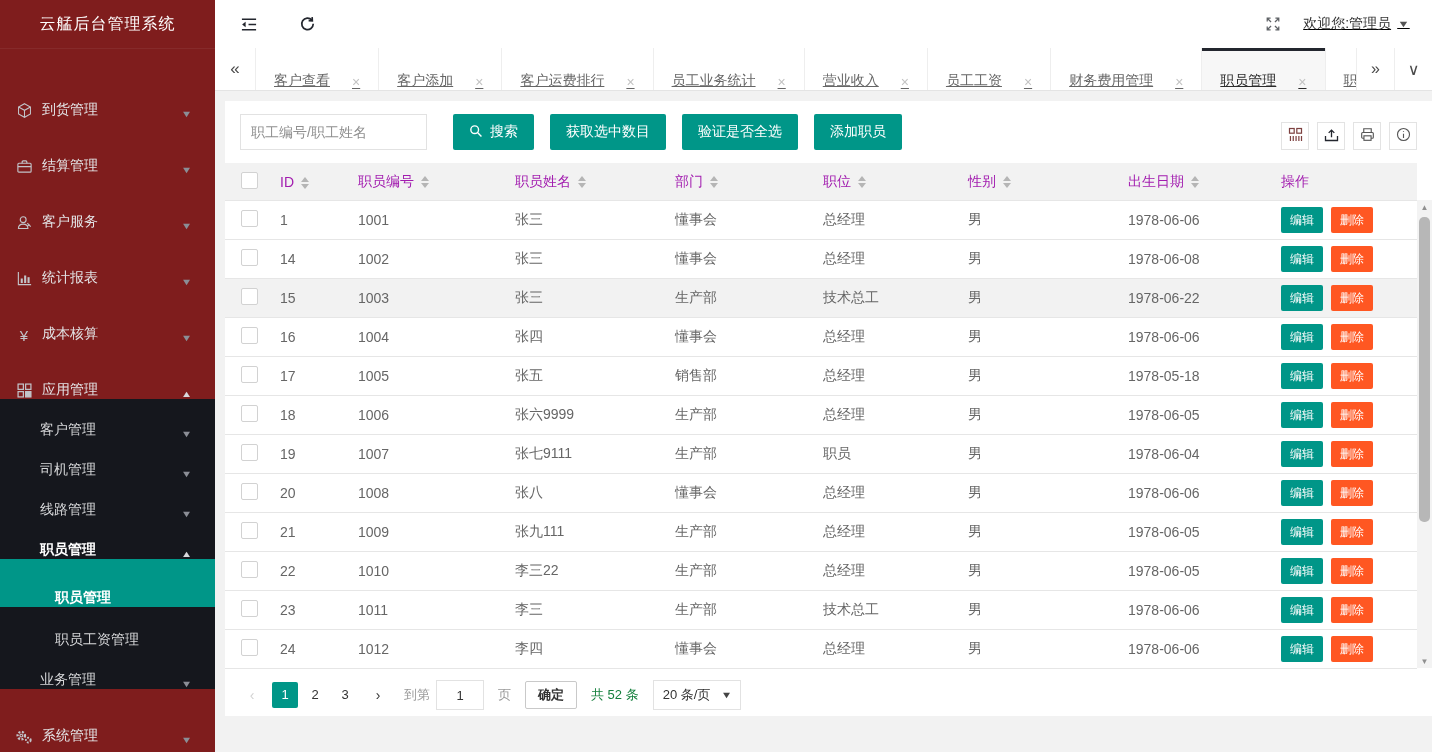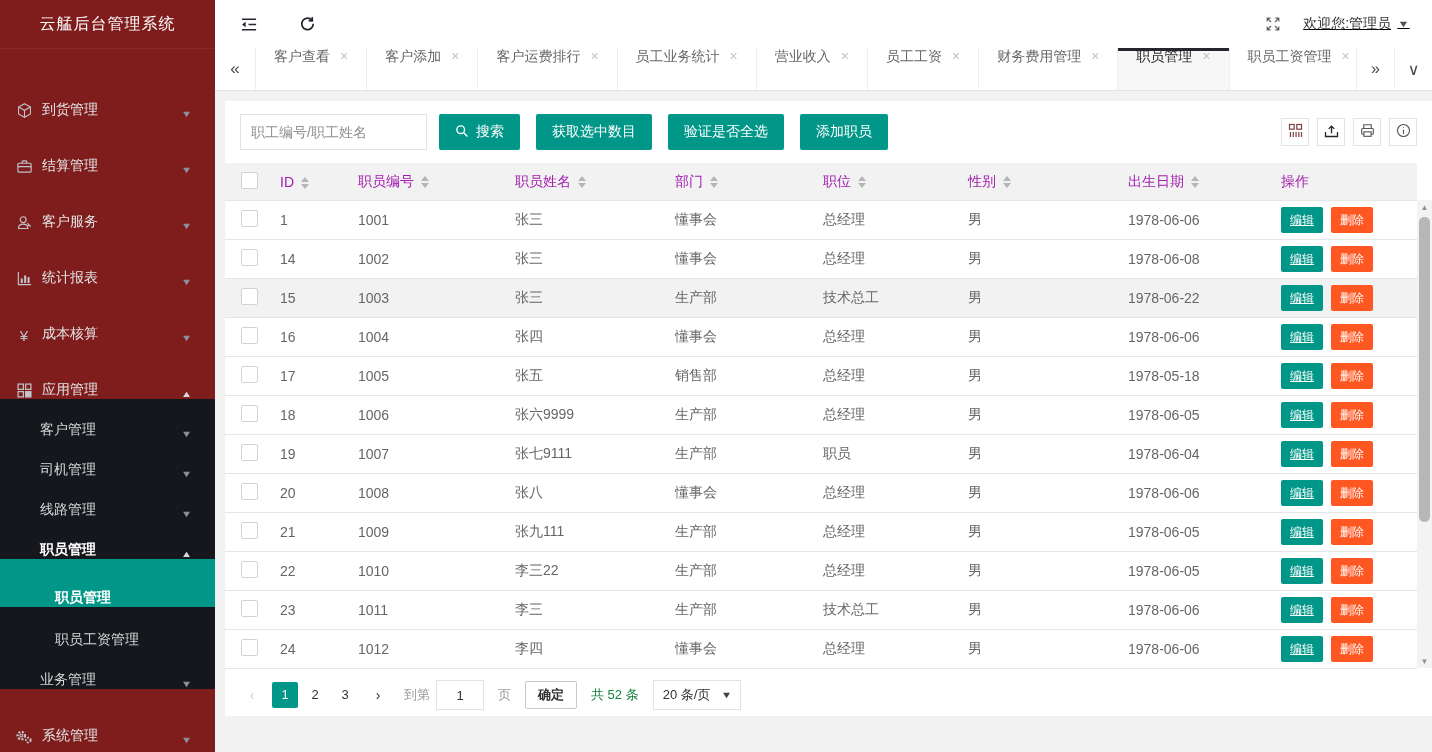--- a/index.html
+++ b/index.html
@@ -28,52 +28,52 @@
   .tb-icon{color:#23262e;display:inline-flex;cursor:pointer;}
   .topbar-right{margin-left:auto;display:flex;align-items:center;gap:22px;text-decoration:underline;}
   .fullscreen{color:#5f6266;display:inline-flex;cursor:pointer;}
   .welcome{font-size:14px;color:#333;display:flex;align-items:center;gap:8px;cursor:pointer;}
   .welcome .caret{font-size:9px;color:#555;transform:scaleX(1.4);}
 
   
   .tabbar{height:42px;background:#fff;border-bottom:1px solid #e4e4e4;display:flex;align-items:stretch;position:relative;flex:none;}
   .tab-scroll{width:40px;display:flex;align-items:center;justify-content:center;font-size:17px;color:#4a4a4a;border-right:1px solid #eee;cursor:pointer;background:#fff;}
   .tabs{flex:1;display:flex;overflow:hidden;margin-right:75px;}
-  .tab{display:flex;align-items:flex-start;gap:10px;padding:0 18px;border-right:1px solid #eee;font-size:14px;color:#666;white-space:nowrap;position:relative;cursor:pointer;background:#fff;}
+  .tab{display:flex;align-items:flex-end;gap:22px;padding:0 18px;border-right:1px solid #eee;font-size:14px;color:#666;white-space:nowrap;position:relative;cursor:pointer;background:#fff;text-decoration:underline;}
   .tab .x{color:#c3c3c3;font-size:14px;}
   .tab.active{background:#f7f7f7;color:#2b2b2b;}
   .tab.active::before{content:"";position:absolute;top:0;left:0;right:0;height:3px;background:#23262e;}
   .tab-ctrl{position:absolute;right:0;top:0;bottom:0;display:flex;background:#fff;border-left:1px solid #eee;}
   .tab-ctrl .tcb{width:37px;display:flex;align-items:center;justify-content:center;color:#4a4a4a;font-size:16px;cursor:pointer;}
   .tab-ctrl .tcb + .tcb{border-left:1px solid #eee;}
 
   
   .content{flex:1;background:#f2f2f2;padding:10px 0 0 10px;overflow:hidden;}
   .card{background:#fff;height:615px;position:relative;}
 
-  .toolbar{display:flex;align-items:center;padding:13px 15px;gap:12px;}
+  .toolbar{display:flex;align-items:flex-end;padding:13px 15px;gap:26px;}
   .search-input{width:165px;height:34px;border:1px solid #e2e2e2;padding:0 10px;font-size:14px;color:#333;outline:none;}
   .search-input::placeholder{color:#8f8f8f;}
   .btn{height:36px;padding:0 16px;background:#009688;color:#fff;border:none;border-radius:2px;font-size:14px;display:inline-flex;align-items:center;gap:7px;cursor:pointer;white-space:nowrap;}
   .tool-icons{margin-left:auto;display:flex;gap:8px;}
   .tool-icon{width:28px;height:28px;border:1px solid #e3e3e3;background:#fff;display:flex;align-items:center;justify-content:center;cursor:pointer;padding:0;}
   .ic-filter{color:#7d4140;} .ic-export{color:#23262e;} .ic-print{color:#565656;} .ic-info{color:#565656;}
 
   
   .table-zone{position:relative;}
   table{width:1192px;border-collapse:collapse;table-layout:fixed;font-size:14px;color:#666;}
   thead th{height:37px;background:#f2f2f2;font-weight:normal;text-align:left;padding:0 10px;color:#a21caf;border-bottom:1px solid #e6e6e6;}
   tbody td{height:38px;border-bottom:1px solid #e6e6e6;padding:0 10px;overflow:hidden;white-space:nowrap;}
   tbody tr.hover td{background:#f2f2f2;}
   .cb{width:15px;height:15px;border:1px solid #d2d2d2;border-radius:2px;background:#fff;display:inline-block;margin-left:6px;cursor:pointer;}
   .sort{display:inline-flex;flex-direction:column;gap:2px;margin-left:7px;vertical-align:middle;cursor:pointer;}
   .s-up{width:0;height:0;border-left:4px solid transparent;border-right:4px solid transparent;border-bottom:5px solid #b5b5b5;}
   .s-dn{width:0;height:0;border-left:4px solid transparent;border-right:4px solid transparent;border-top:5px solid #b5b5b5;}
   .mini{height:26px;padding:0 9px;border:none;border-radius:2px;color:#fff;font-size:12px;display:inline-flex;align-items:center;cursor:pointer;}
-  .mini.edit{background:#009688;margin-right:8px;text-decoration:underline;}
+  .mini.edit{background:#009688;margin-right:8px;}
   .mini.del{background:#ff5722;}
 
   
   .vscroll{position:absolute;top:37px;right:0;width:15px;height:468px;background:#f3f3f3;}
   .vs-arrow{position:absolute;left:0;width:15px;height:14px;display:flex;align-items:center;justify-content:center;font-size:8px;color:#8f8f8f;}
   .vs-arrow.up{top:0;} .vs-arrow.dn{bottom:0;}
   .vs-thumb{position:absolute;left:2px;top:17px;width:11px;height:305px;background:#b7b7b7;border-radius:5px;}
 
   
   .pager{display:flex;align-items:center;padding:11px 15px;gap:6px;font-size:13px;color:#666;}

